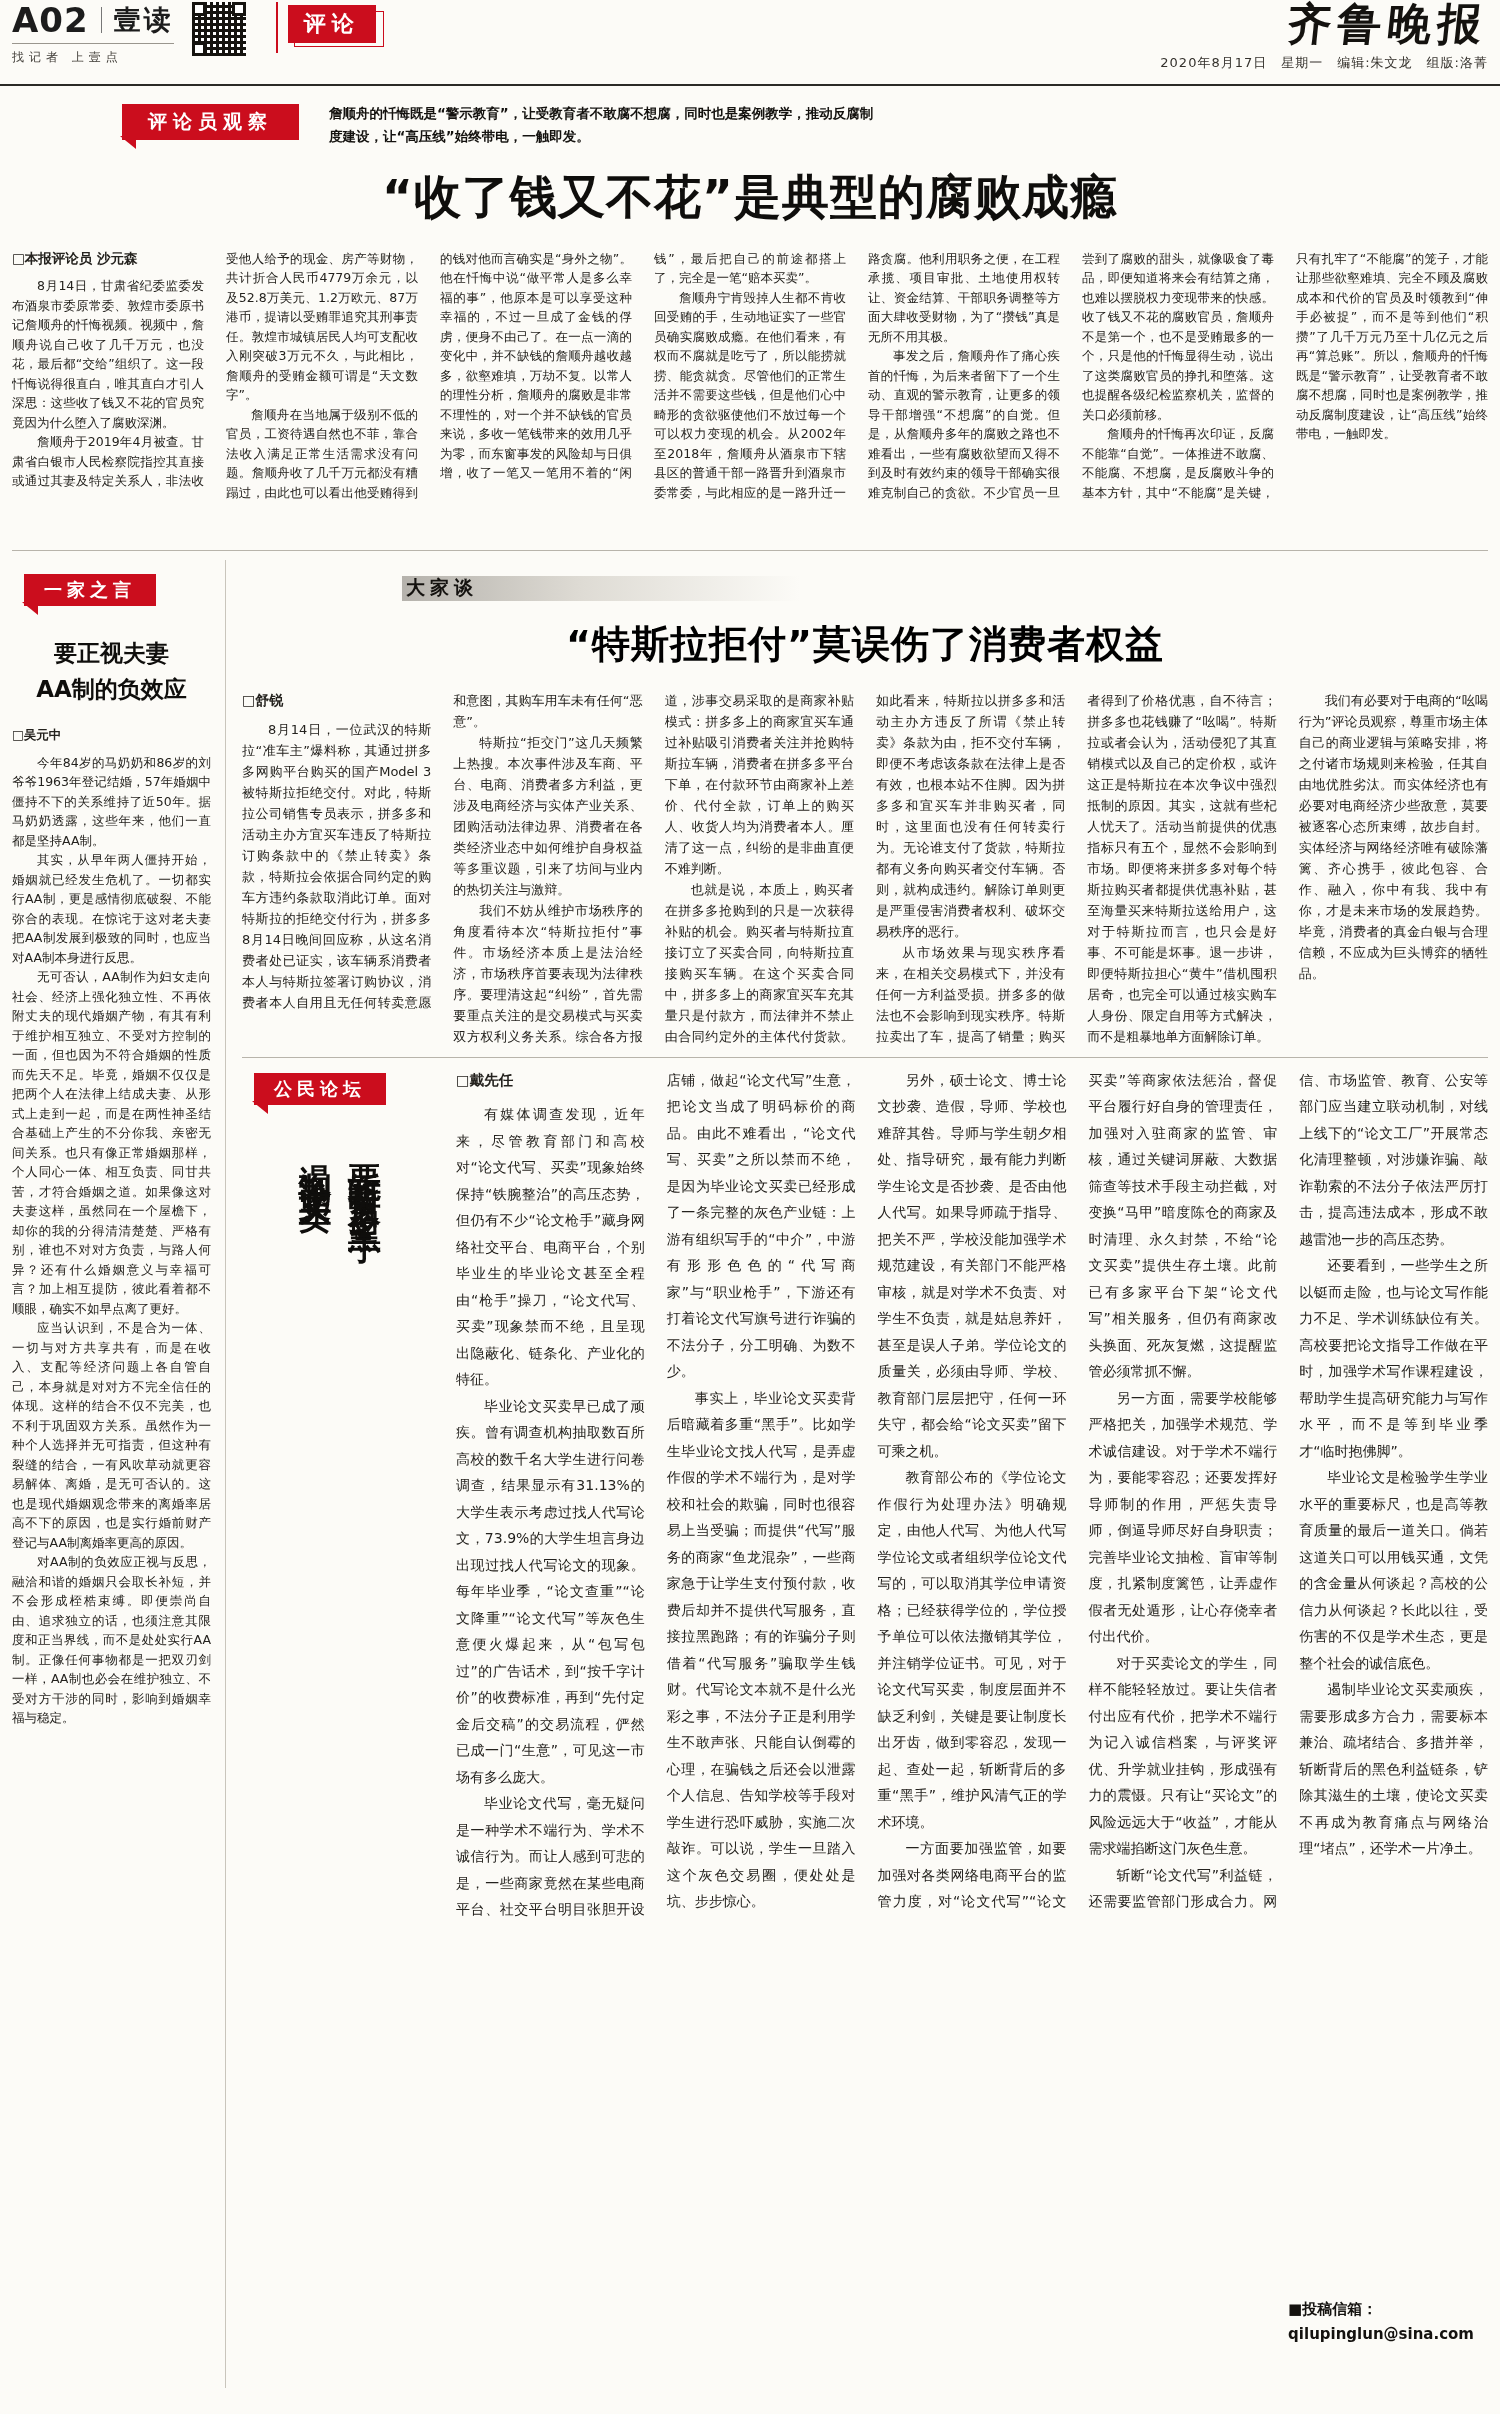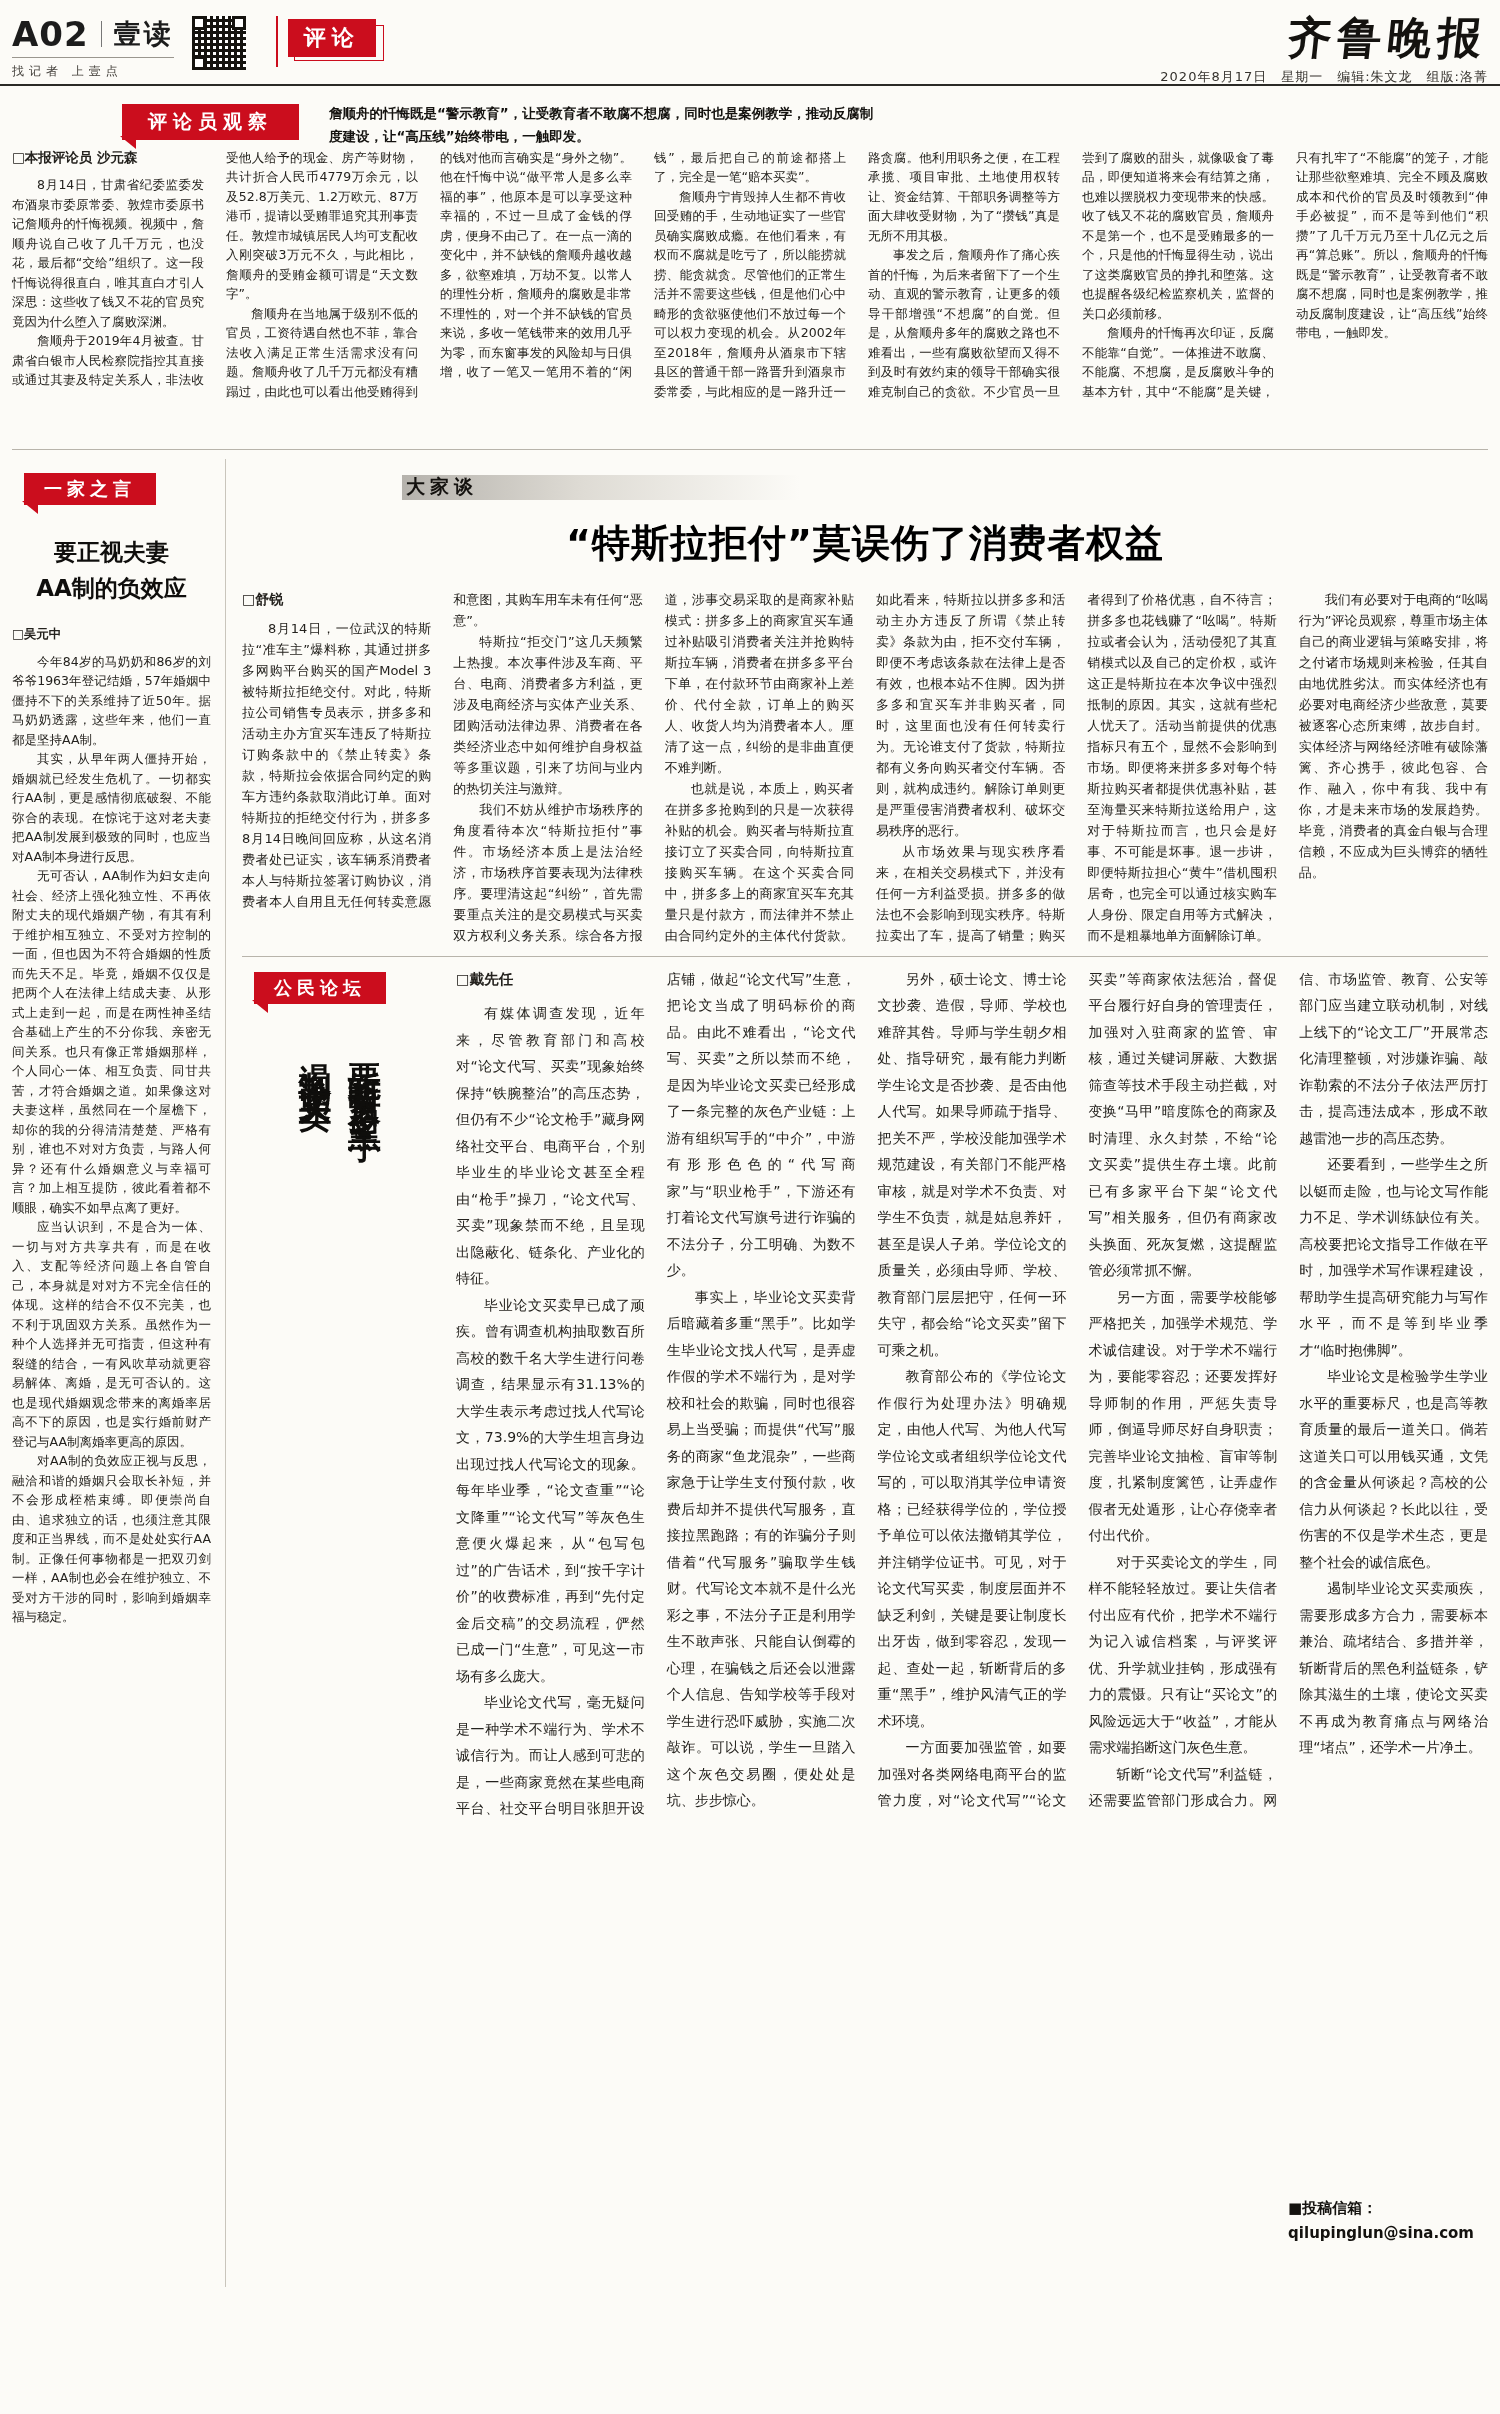--- a/index.html
+++ b/index.html
@@ -1,21 +1,21 @@
 <!DOCTYPE html>
 <html style="--red: #cb0d1d; --ink: #1c1c1c; --paper: #fcfbf7;"><head>
 <meta charset="utf-8">
 <style>
   *{margin:0;padding:0;box-sizing:border-box}
   html,body{background:#d8d5cf;font-family:"DejaVu Sans","Liberation Sans",sans-serif}
   .page{width:1500px;height:2414px;margin:0 auto;background:var(--paper,#fcfbf7);color:var(--ink,#1c1c1c);
         position:relative;padding:0 12px;overflow:hidden}
 
   
-  .hd{display:flex;align-items:flex-start;padding-top:14px;height:80px}
+  .hd{display:flex;align-items:flex-start;height:80px}
   .hd-codes{display:flex;align-items:center;gap:12px;border-bottom:1px solid #9a968e;padding-bottom:3px}
   .pcode{font-size:34px;font-weight:900;letter-spacing:1px}
   .vbar{width:1px;height:26px;background:#777}
   .sname{font-size:27px;font-weight:900;letter-spacing:3px}
   .slogan{font-size:12px;color:#44413c;letter-spacing:5px;margin-top:5px}
   .qr{width:54px;height:54px;margin-left:18px;margin-top:2px;position:relative;flex:none;
       background:repeating-linear-gradient(90deg,#15130f 0 3px,transparent 3px 6px),
                  repeating-linear-gradient(0deg,#15130f 0 3px,#fff 3px 6px)}
   .qr i{position:absolute;width:14px;height:14px;border:3px solid #15130f;background:#fff}
   .qr i:nth-child(1){top:0;left:0}.qr i:nth-child(2){top:0;right:0}.qr i:nth-child(3){bottom:0;left:0}
@@ -107,20 +107,21 @@
   <div class="hd-rule"></div>
 
   <section class="top-art">
     <div class="ta-head">
       <div class="ribbon big">
         <span>评论员观察</span>
         <i class="fold"></i>
       </div>
       <p class="lead">詹顺舟的忏悔既是“警示教育”，让受教育者不敢腐不想腐，同时也是案例教学，推动反腐制度建设，让“高压线”始终带电，一触即发。</p>
     </div>
+    <h1 class="ta-title">“收了钱又不花”是典型的腐败成瘾</h1>
     <div class="cols c7 ta-body">
         <p class="byline">□本报评论员 沙元森</p>
         <p>8月14日，甘肃省纪委监委发布酒泉市委原常委、敦煌市委原书记詹顺舟的忏悔视频。视频中，詹顺舟说自己收了几千万元，也没花，最后都“交给”组织了。这一段忏悔说得很直白，唯其直白才引人深思：这些收了钱又不花的官员究竟因为什么堕入了腐败深渊。</p>
         <p>詹顺舟于2019年4月被查。甘肃省白银市人民检察院指控其直接或通过其妻及特定关系人，非法收受他人给予的现金、房产等财物，共计折合人民币4779万余元，以及52.8万美元、1.2万欧元、87万港币，提请以受贿罪追究其刑事责任。敦煌市城镇居民人均可支配收入刚突破3万元不久，与此相比，詹顺舟的受贿金额可谓是“天文数字”。</p>
         <p>詹顺舟在当地属于级别不低的官员，工资待遇自然也不菲，靠合法收入满足正常生活需求没有问题。詹顺舟收了几千万元都没有糟蹋过，由此也可以看出他受贿得到的钱对他而言确实是“身外之物”。他在忏悔中说“做平常人是多么幸福的事”，他原本是可以享受这种幸福的，不过一旦成了金钱的俘虏，便身不由己了。在一点一滴的变化中，并不缺钱的詹顺舟越收越多，欲壑难填，万劫不复。以常人的理性分析，詹顺舟的腐败是非常不理性的，对一个并不缺钱的官员来说，多收一笔钱带来的效用几乎为零，而东窗事发的风险却与日俱增，收了一笔又一笔用不着的“闲钱”，最后把自己的前途都搭上了，完全是一笔“赔本买卖”。</p>
         <p>詹顺舟宁肯毁掉人生都不肯收回受贿的手，生动地证实了一些官员确实腐败成瘾。在他们看来，有权而不腐就是吃亏了，所以能捞就捞、能贪就贪。尽管他们的正常生活并不需要这些钱，但是他们心中畸形的贪欲驱使他们不放过每一个可以权力变现的机会。从2002年至2018年，詹顺舟从酒泉市下辖县区的普通干部一路晋升到酒泉市委常委，与此相应的是一路升迁一路贪腐。他利用职务之便，在工程承揽、项目审批、土地使用权转让、资金结算、干部职务调整等方面大肆收受财物，为了“攒钱”真是无所不用其极。</p>
         <p>事发之后，詹顺舟作了痛心疾首的忏悔，为后来者留下了一个生动、直观的警示教育，让更多的领导干部增强“不想腐”的自觉。但是，从詹顺舟多年的腐败之路也不难看出，一些有腐败欲望而又得不到及时有效约束的领导干部确实很难克制自己的贪欲。不少官员一旦尝到了腐败的甜头，就像吸食了毒品，即便知道将来会有结算之痛，也难以摆脱权力变现带来的快感。收了钱又不花的腐败官员，詹顺舟不是第一个，也不是受贿最多的一个，只是他的忏悔显得生动，说出了这类腐败官员的挣扎和堕落。这也提醒各级纪检监察机关，监督的关口必须前移。</p>
         <p>詹顺舟的忏悔再次印证，反腐不能靠“自觉”。一体推进不敢腐、不能腐、不想腐，是反腐败斗争的基本方针，其中“不能腐”是关键，只有扎牢了“不能腐”的笼子，才能让那些欲壑难填、完全不顾及腐败成本和代价的官员及时领教到“伸手必被捉”，而不是等到他们“积攒”了几千万元乃至十几亿元之后再“算总账”。所以，詹顺舟的忏悔既是“警示教育”，让受教育者不敢腐不想腐，同时也是案例教学，推动反腐制度建设，让“高压线”始终带电，一触即发。</p>
       </div>
   </section>

